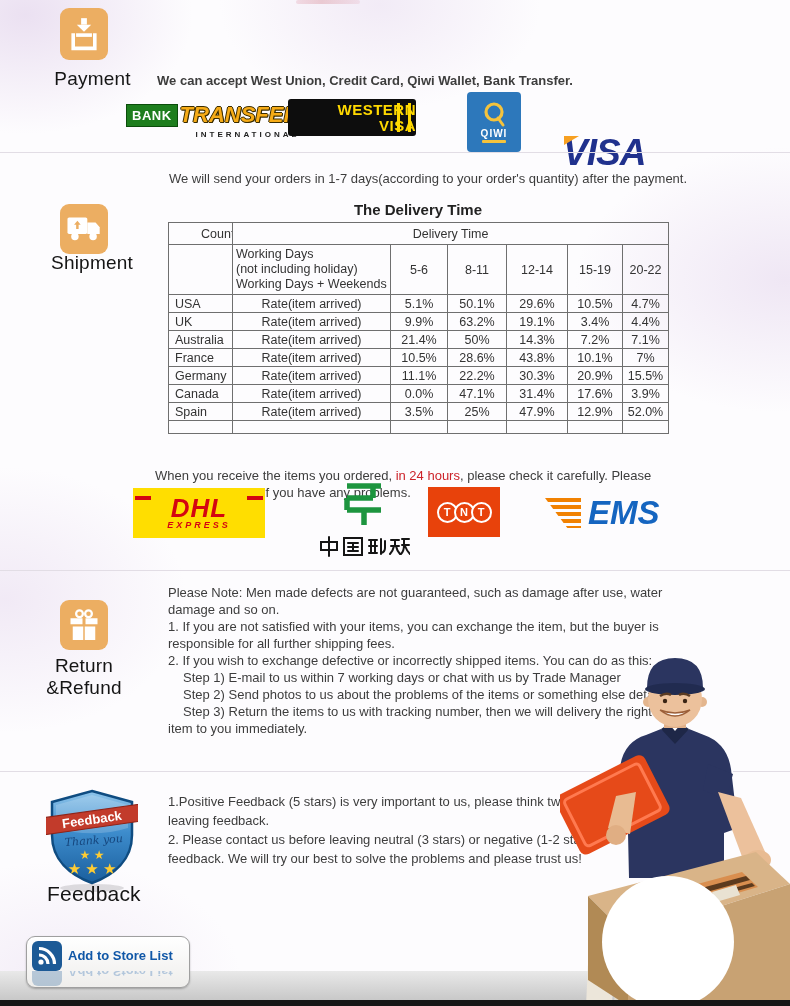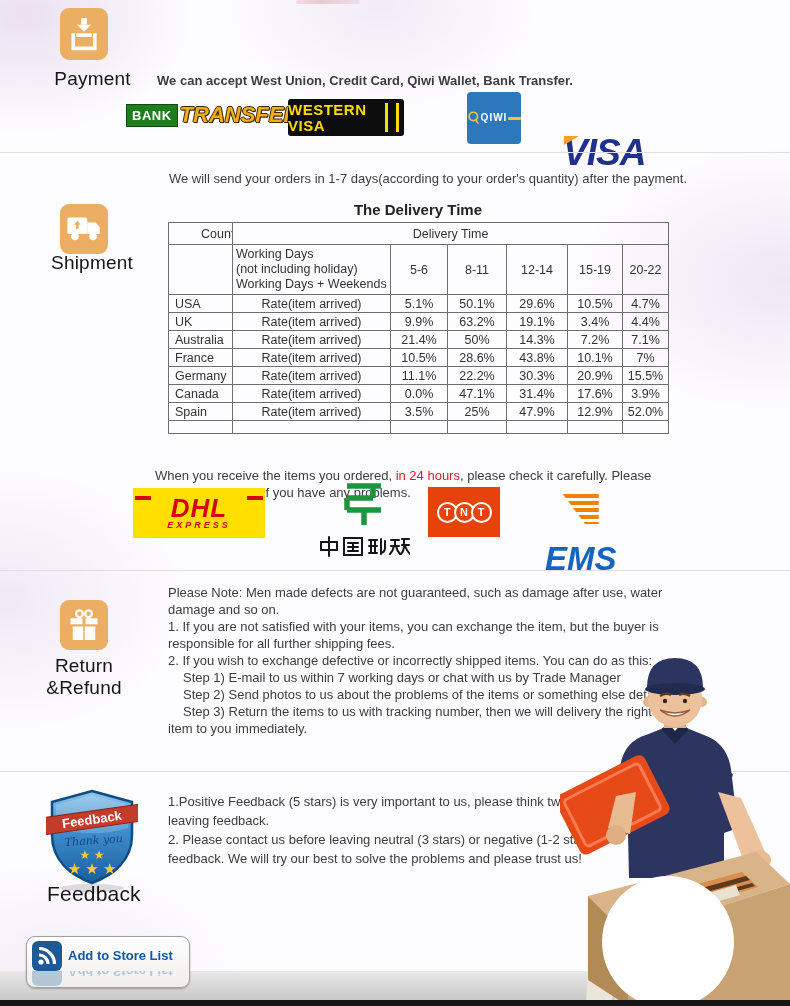--- a/index.html
+++ b/index.html
@@ -19,36 +19,36 @@
 
   
   .sec-icon { position:absolute; left:60px; width:48px; background:#ecae62; border-radius:9px;
               display:flex; align-items:center; justify-content:center; }
   .sec-label { position:absolute; color:#151515; text-align:center; letter-spacing:.2px; }
 
   .body-text { color:#3d3d3d; font-size:13px; }
   .center { text-align:center; }
 
   
-  .bt { display:flex; flex-direction:row; align-items:center; }
+  .bt { display:flex; flex-direction:column; align-items:center; }
   .bt-row { display:flex; align-items:center; gap:2px; }
   .bt-bank { background:#1e7e1e; border:1px solid #0b4d0b; color:#fff; font-weight:800; font-size:13px;
              padding:3px 5px; letter-spacing:.5px; }
   .bt-transfer { font-style:italic; font-weight:900; font-size:22px; color:#f6ab17;
                  text-shadow:-1px 0 #3a2c00, 1px 0 #3a2c00, 0 -1px #3a2c00, 0 1px #3a2c00, 1px 1px #3a2c00; }
   .bt-intl { font-size:8px; font-weight:700; letter-spacing:3px; color:#222; margin-top:2px; align-self:flex-end; }
 
-  .wu { width:116px; height:37px; background:#0d0d0d; border-radius:3px; color:#ffd900;
-        font-weight:900; text-align:left; font-size:15px; line-height:16px; padding-top:3px;
+  .wu { width:128px; height:37px; background:#0d0d0d; border-radius:3px; color:#ffd900;
+        font-weight:900; text-align:right; font-size:15px; line-height:16px; padding-top:3px;
         letter-spacing:.5px; position:relative; }
   .wu::after { content:""; position:absolute; right:5px; top:4px; bottom:4px; width:8px;
                border-left:3px solid #ffd900; border-right:3px solid #ffd900; }
 
-  .qiwi { width:54px; height:52px; background:#2d78bb; border-radius:4px;
-          display:flex; align-items:center; justify-content:center; gap:1px; }
+  .qiwi { width:54px; height:60px; background:#2d78bb; border-radius:4px;
+          display:flex; flex-direction:column; align-items:center; justify-content:center; gap:1px; }
   .qiwi-label { color:#fff; font-weight:800; font-size:10px; letter-spacing:1px; line-height:10px; }
   .qiwi-sub { width:24px; height:3px; background:#f5c33c; border-radius:1px; }
 
   .visa { position:relative; font-style:italic; font-weight:900; font-size:37px; color:#20318d; letter-spacing:-1px; }
   .visa-flag { position:absolute; left:1px; top:4px; width:0; height:0;
                border-top:9px solid #f7a021; border-right:15px solid transparent; }
 
   
   table.delivery { border-collapse:collapse; width:500px; table-layout:fixed; }
   table.delivery td { border:1px solid #6f6f6f; color:#333; font-size:12.5px; overflow:hidden; }
@@ -67,21 +67,21 @@
   .dhl-row { display:flex; align-items:flex-start; gap:20px; }
   .dhl-dash { width:16px; height:4px; background:#d40511; }
   .dhl-word { color:#d40511; font-style:italic; font-weight:900; font-size:26px; letter-spacing:1px; line-height:24px; }
   .dhl-sub { color:#d40511; font-style:italic; font-weight:700; font-size:9px; letter-spacing:3px; }
 
   .tnt { width:72px; height:50px; background:#e8420b; display:flex; align-items:center; justify-content:center; }
   .tnt-letter { width:21px; height:21px; border:2.5px solid #fff; border-radius:50%; color:#fff;
                 font-weight:900; font-size:11px; display:flex; align-items:center; justify-content:center;
                 margin:0 -2px; background:#e8420b; }
 
-  .ems { display:flex; align-items:center; gap:16px;flex-direction:column; }
+  .ems { display:flex; align-items:center; gap:7px; }
   .ems-stripes { width:36px; height:30px;
                  background:repeating-linear-gradient(#f18101 0 4px, transparent 4px 7px);
                  clip-path:polygon(0 0, 100% 0, 100% 100%, 62% 100%); }
   .ems-text { color:#1565c0; font-style:italic; font-weight:900; font-size:33px; letter-spacing:0; }
 
   
   .rl { width:502px; font-size:13px; line-height:17px; color:#3d3d3d; }
   .rl.ind { text-indent:15px; }
   .fl { width:486px; font-size:13px; line-height:18.5px; color:#3d3d3d; margin-bottom:1px; }
 

